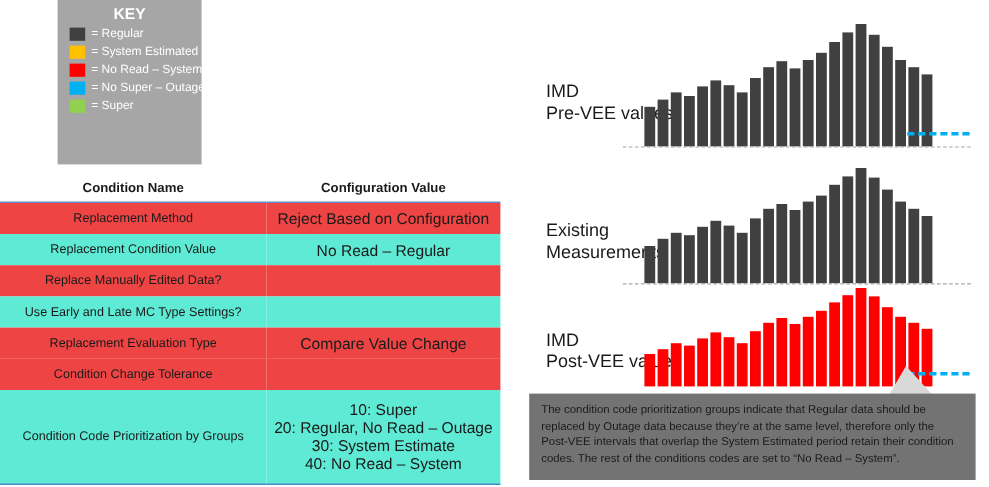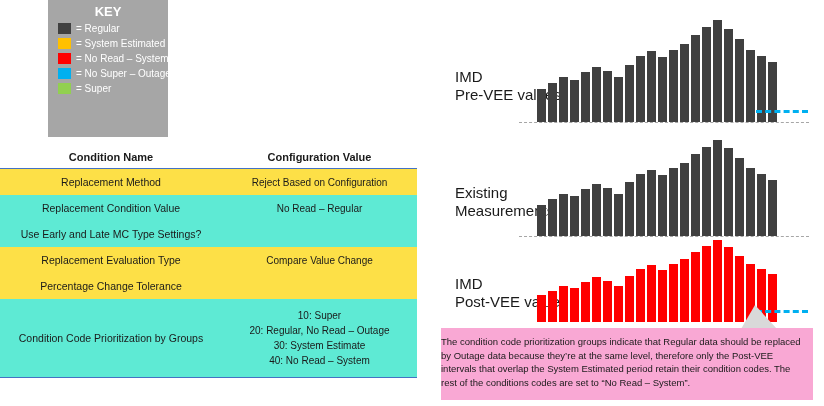--- a/index.html
+++ b/index.html
@@ -66,34 +66,34 @@
   }
   #param-table th {
     font-size: 11px;
     font-weight: bold;
     color: #1a1a1a;
     text-align: center;
     height: 22px;
     background: #ffffff;
     border-bottom: 1.5px solid #4472c4;
   }
-  #param-table tr.shade td { background: #fde047; }
+  #param-table tr.shade td { background: #ef4444; }
   #param-table tr.plain td { background: #5eead4; }
   td.pname {
     font-size: 10.5px;
     color: #1a1a1a;
     text-align: center;
     height: 26px;
     padding: 0 4px;
   }
   td.pname.left {
     text-align: center;
   }
   td.pval {
-    font-size: 10px;
+    font-size: 13px;
     color: #1a1a1a;
     text-align: center;
     height: 26px;
     padding: 0 4px;
     margin-top: 35px;
   }
   td.pval .multi {
     display: block;
     line-height: 15px;
     text-align: center;
@@ -133,23 +133,23 @@
     height: 0;
   }
 
   
   #callout {
     position: absolute;
     left: 441px;
     top: 328px;
     width: 372px;
     height: 72px;
-    background: #f9a8d4;
+    background: #737373;
     box-sizing: border-box;
-    padding: 7px 10px 0 0;
+    padding: 7px 10px 0 10px;
   }
   #callout p {
     margin: 0;
     font-size: 9.5px;
     line-height: 13.5px;
     color: #1a1a1a;
   }
   #callout-tail {
     position: absolute;
     left: 741px;
@@ -197,30 +197,34 @@
   </thead>
   <tbody>
     <tr class="shade">
       <td class="pname">Replacement Method</td>
       <td class="pval">Reject Based on Configuration</td>
     </tr>
     <tr class="plain">
       <td class="pname">Replacement Condition Value</td>
       <td class="pval">No Read – Regular</td>
     </tr>
+    <tr class="shade">
+      <td class="pname">Replace Manually Edited Data?</td>
+      <td class="pval"></td>
+    </tr>
     <tr class="plain">
       <td class="pname left">Use Early and Late MC Type Settings?</td>
       <td class="pval"></td>
     </tr>
     <tr class="shade">
       <td class="pname">Replacement Evaluation Type</td>
       <td class="pval">Compare Value Change</td>
     </tr>
     <tr class="shade">
-      <td class="pname">Percentage Change Tolerance</td>
+      <td class="pname">Condition Change Tolerance</td>
       <td class="pval"></td>
     </tr>
     <tr class="plain tall lastrow">
       <td class="pname">Condition Code Prioritization by Groups</td>
       <td class="pval">
         <span class="multi">10: Super</span>
         <span class="multi">20: Regular, No Read – Outage</span>
         <span class="multi">30: System Estimate</span>
         <span class="multi">40: No Read – System</span>
       </td>

